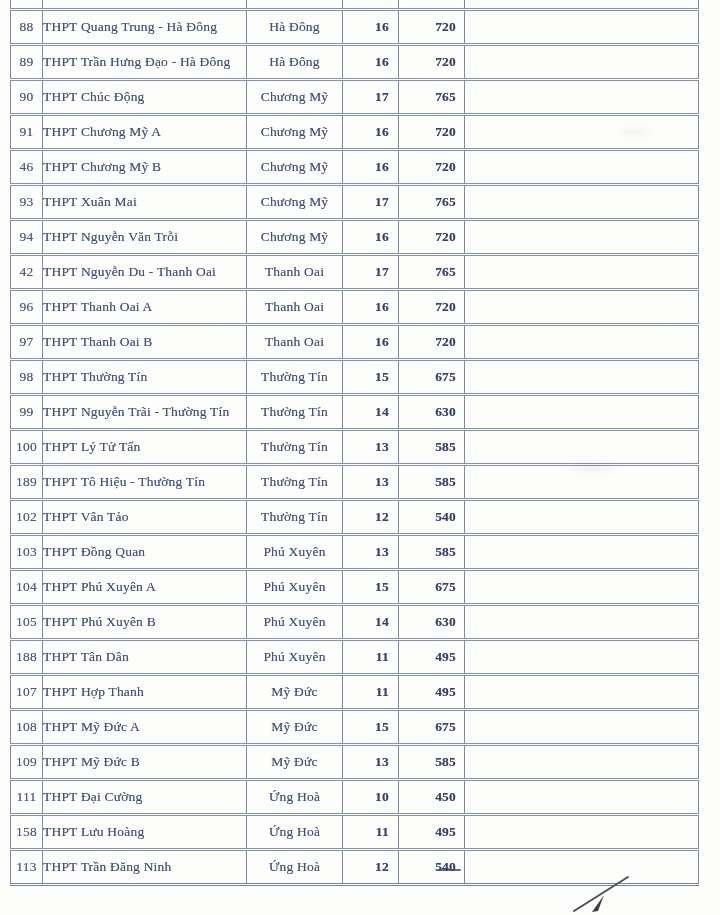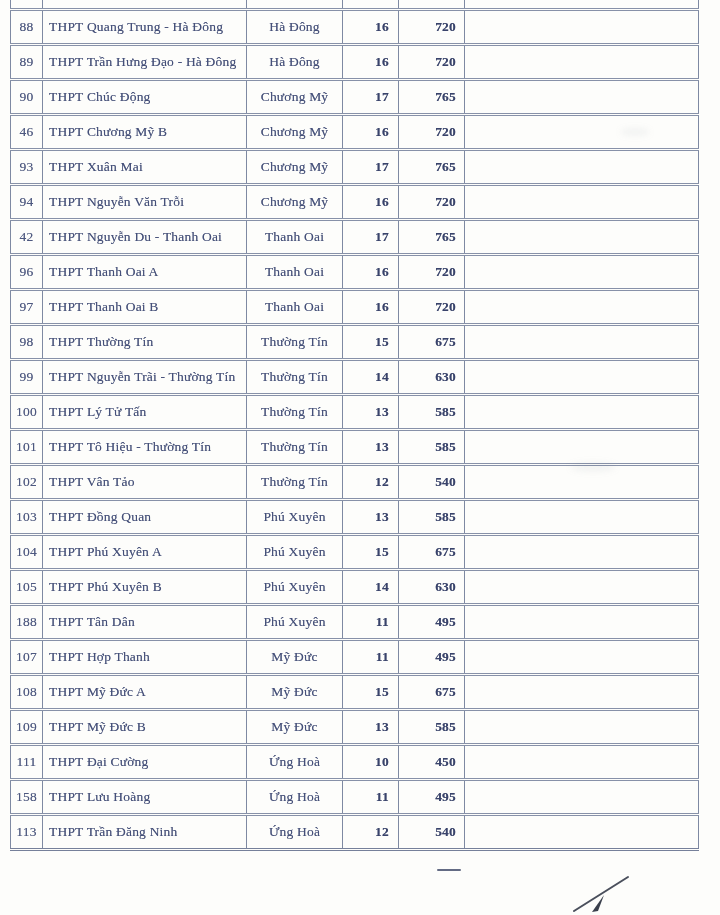--- a/index.html
+++ b/index.html
@@ -36,21 +36,21 @@
     overflow: hidden;
     text-shadow: 0 0 0.5px rgba(62, 72, 108, 0.55);
   }
   .quota-table td:last-child { border-right: 1px solid #7e89a2; }
   .quota-table tr.partial-row td {
     height: 8px;
     border-top: none;
   }
   .quota-table tr:last-child td { border-bottom: 3px double #76809a; }
   td.col-no     { text-align: center; color: #4d5880; }
-  td.col-school { text-align: left; padding-left: 6px; }
+  td.col-school { text-align: left; }
   td.col-district { text-align: center; }
   td.col-classes { text-align: right; padding-right: 9px; font-weight: bold; color: #39436b; padding-left: 16px; }
   td.col-quota   { text-align: right; padding-right: 8px; font-weight: bold; color: #39436b; }
   td.col-empty   { }
   .pen-mark {
     position: absolute;
     right: 0;
     bottom: 0;
     width: 70px;
     height: 50px;
@@ -116,20 +116,28 @@
         </tr>
         <tr>
           <td class="col-no">90</td>
           <td class="col-school">THPT Chúc Động</td>
           <td class="col-district">Chương Mỹ</td>
           <td class="col-classes">17</td>
           <td class="col-quota">765</td>
           <td class="col-empty"></td>
         </tr>
         <tr>
+          <td class="col-no">91</td>
+          <td class="col-school">THPT Chương Mỹ A</td>
+          <td class="col-district">Chương Mỹ</td>
+          <td class="col-classes">16</td>
+          <td class="col-quota">720</td>
+          <td class="col-empty"></td>
+        </tr>
+        <tr>
           <td class="col-no">46</td>
           <td class="col-school">THPT Chương Mỹ B</td>
           <td class="col-district">Chương Mỹ</td>
           <td class="col-classes">16</td>
           <td class="col-quota">720</td>
           <td class="col-empty"></td>
         </tr>
         <tr>
           <td class="col-no">93</td>
           <td class="col-school">THPT Xuân Mai</td>
@@ -188,21 +196,21 @@
         </tr>
         <tr>
           <td class="col-no">100</td>
           <td class="col-school">THPT Lý Tử Tấn</td>
           <td class="col-district">Thường Tín</td>
           <td class="col-classes">13</td>
           <td class="col-quota">585</td>
           <td class="col-empty"></td>
         </tr>
         <tr>
-          <td class="col-no">101</td>
+          <td class="col-no">189</td>
           <td class="col-school">THPT Tô Hiệu - Thường Tín</td>
           <td class="col-district">Thường Tín</td>
           <td class="col-classes">13</td>
           <td class="col-quota">585</td>
           <td class="col-empty"></td>
         </tr>
         <tr>
           <td class="col-no">102</td>
           <td class="col-school">THPT Vân Tảo</td>
           <td class="col-district">Thường Tín</td>

